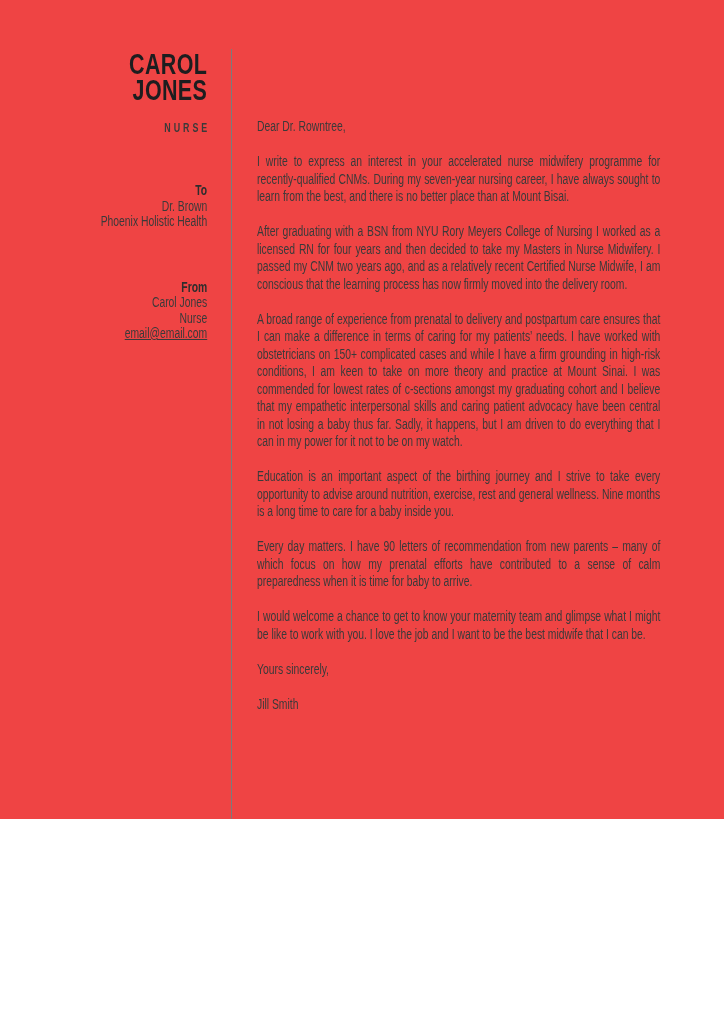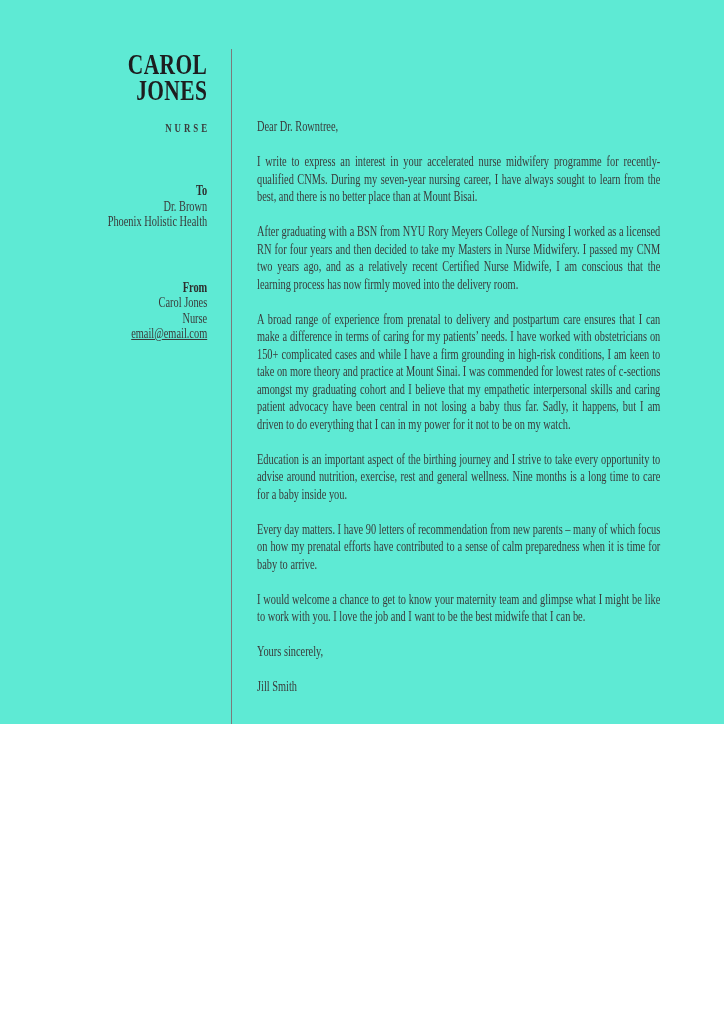--- a/index.html
+++ b/index.html
@@ -3,24 +3,24 @@
 <meta charset="utf-8">
 <style>
   html, body {
     margin: 0;
     padding: 0;
     background: #ffffff;
   }
   .page {
     position: relative;
     width: 724px;
-    height: 724px;
-    background: #5eead4;
+    height: 819px;
+    background: #ef4444;
     overflow: hidden;
-    font-family: Liberation Serif, serif;
+    font-family: Liberation Sans, sans-serif;
   }
   
   .sidebar {
     position: absolute;
     left: 0;
     top: 0;
     width: 280px;
     transform: scaleX(0.74);
     transform-origin: 0 0;
     text-align: right;

